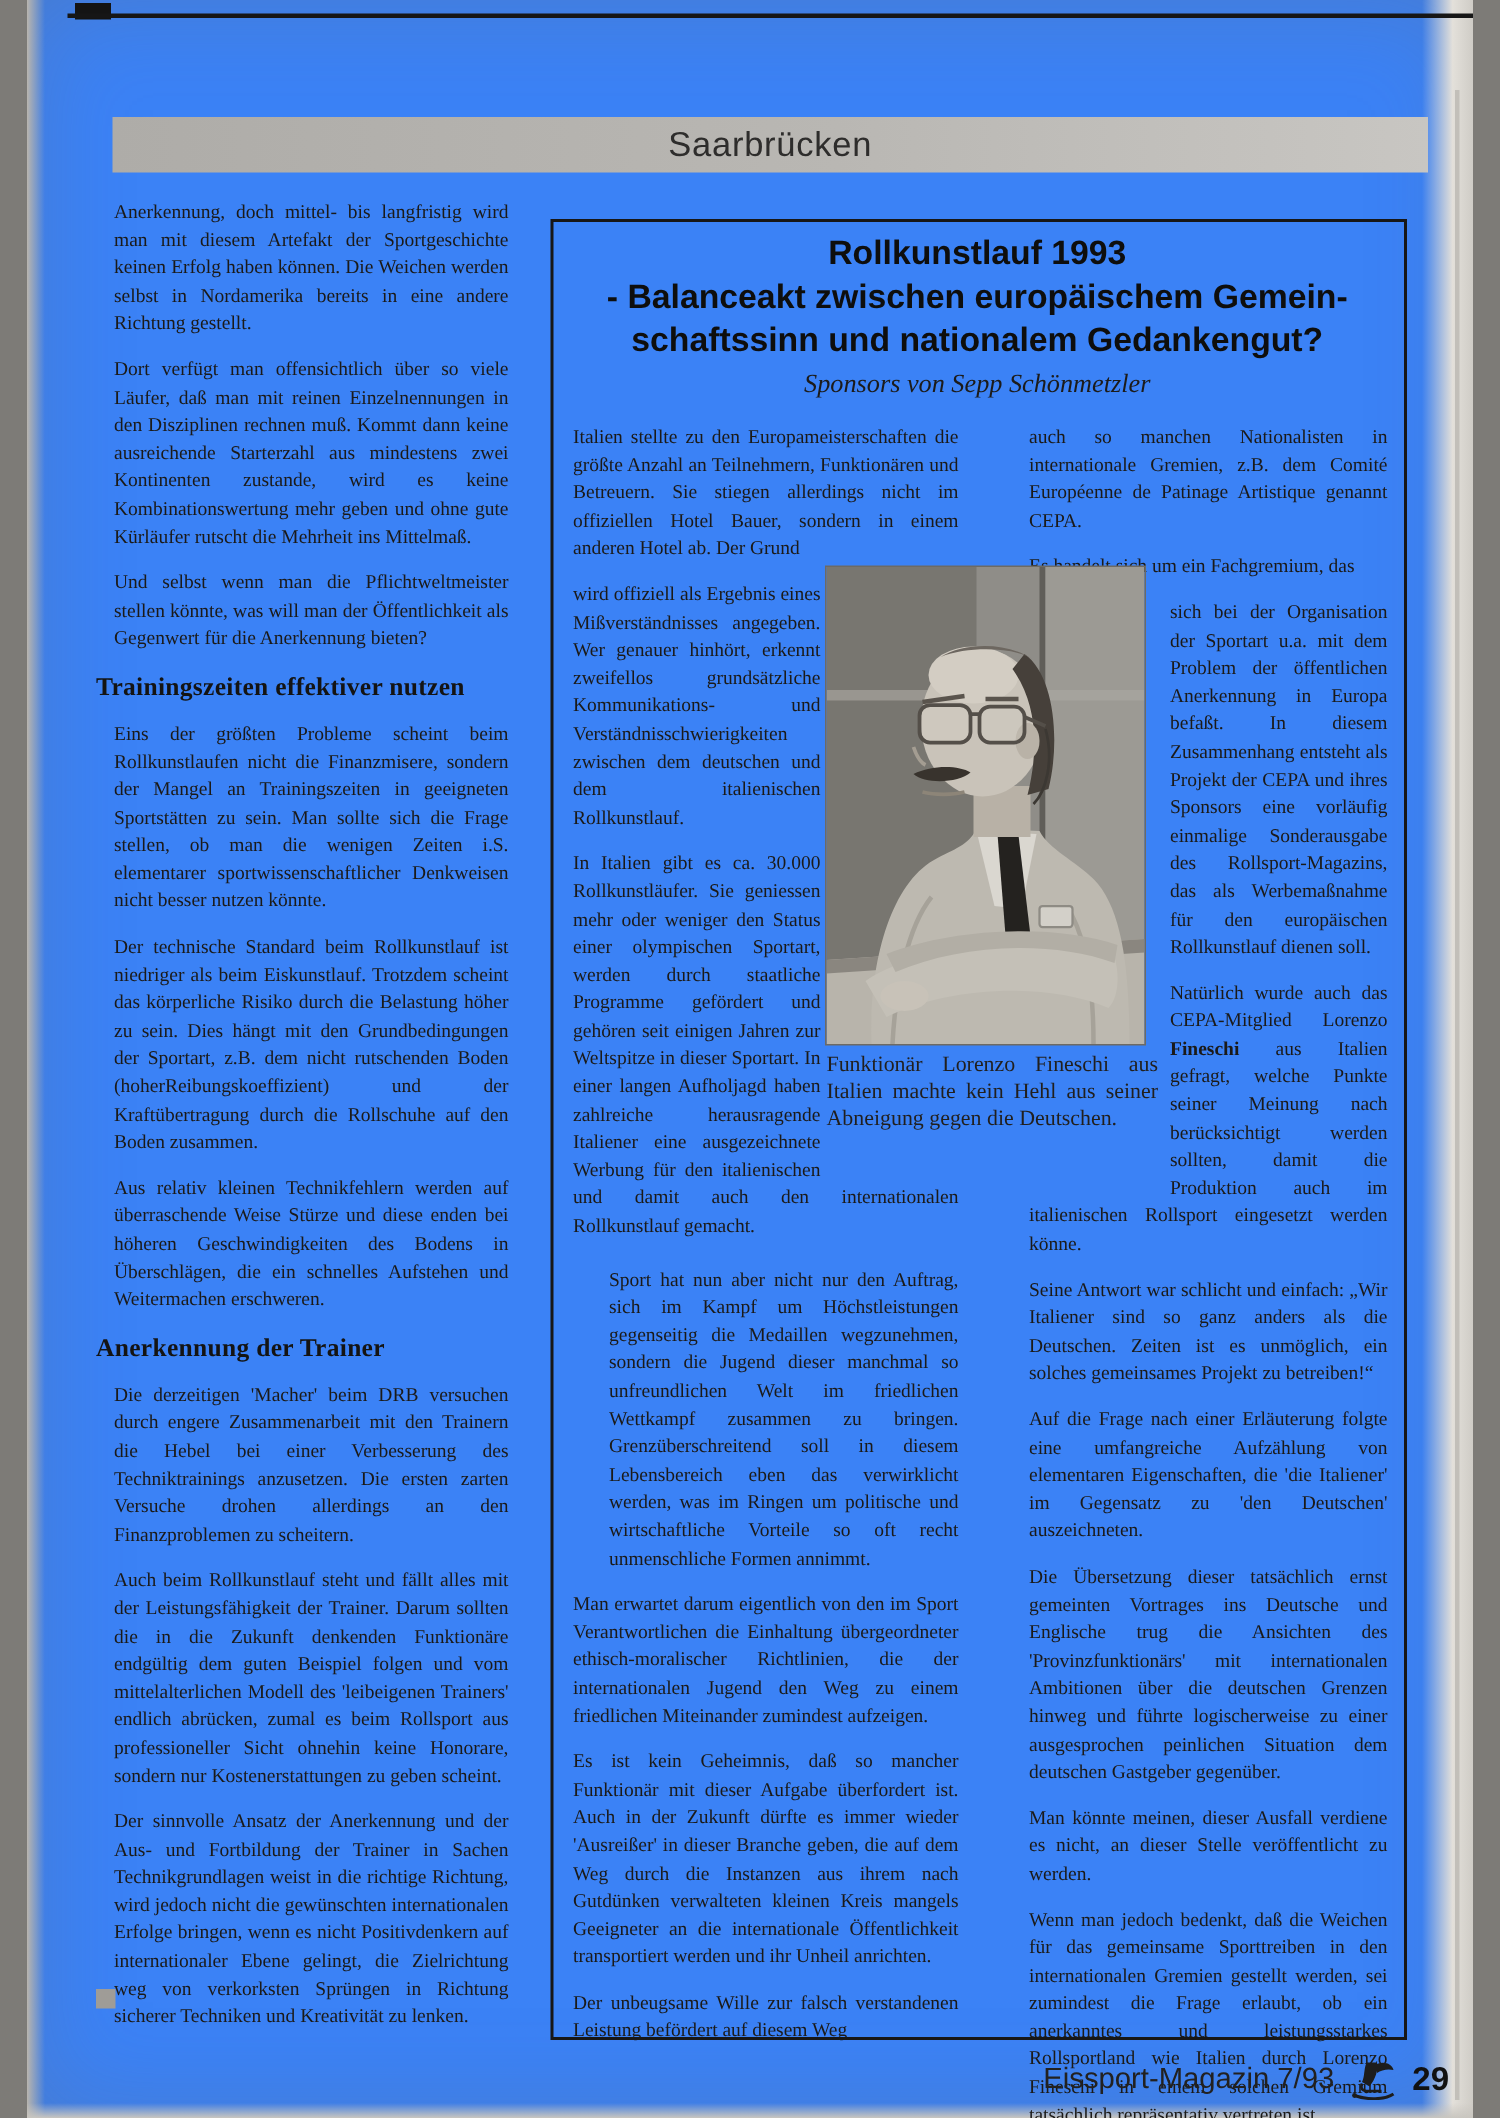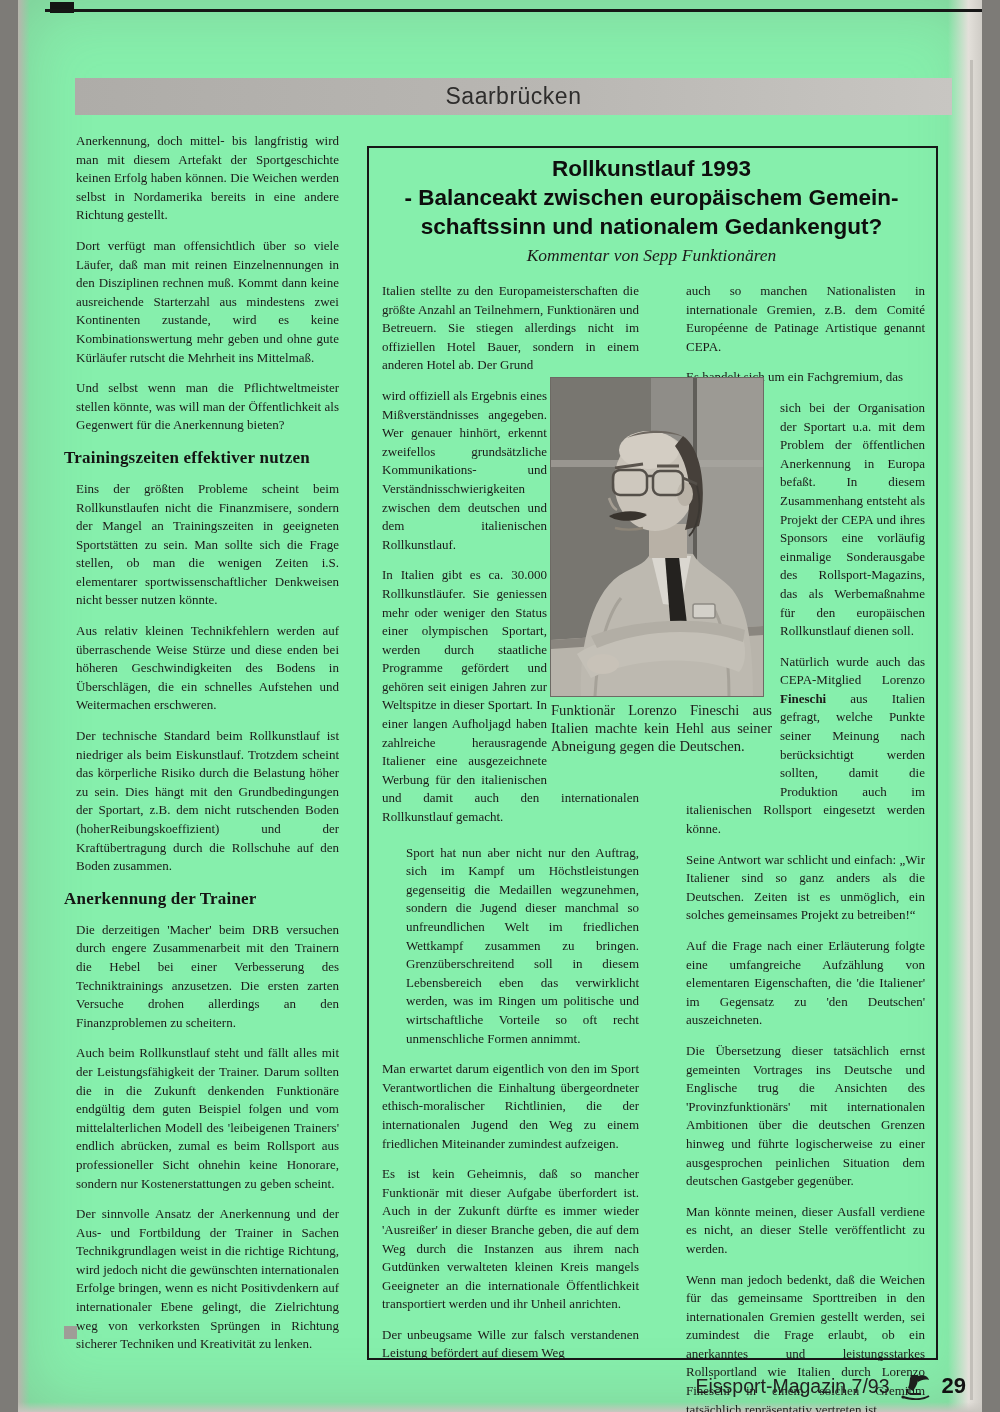--- a/index.html
+++ b/index.html
@@ -1,18 +1,18 @@
 <!DOCTYPE html>
 <html lang="de"><head>
 <meta charset="utf-8">
 <style>
   html,body { margin:0; padding:0; background:#7d7b77; }
   .page {
     position:relative; width:964px; height:1412px; margin:0 auto;
-    background:#86efac; overflow:hidden;
+    background:#3b82f6; overflow:hidden;
     font-family:"Liberation Serif", serif; color:#1b1a18;
     box-shadow: inset 0 0 70px rgba(110,104,92,.28);
   }
   
   .edge-left  { position:absolute; left:0; top:0; width:12px; height:1412px;
                 background:linear-gradient(90deg,#b9b5ae,rgba(185,181,174,0)); }
   .edge-right { position:absolute; right:0; top:0; width:34px; height:1412px;
                 background:linear-gradient(270deg,#cfccc6,#e3e0da 40%,rgba(227,224,218,0)); }
   .edge-bottom{ position:absolute; left:0; bottom:0; width:1000px; height:10px;
                 background:linear-gradient(0deg,#c9c6c0,rgba(201,198,192,0)); }
@@ -97,35 +97,35 @@
   <div class="header-band">
     <span>Saarbrücken</span>
   </div>
 
   <div class="left-col flow">
     <p>Anerkennung, doch mittel- bis langfristig wird man mit diesem Artefakt der Sportgeschichte keinen Erfolg haben können. Die Weichen werden selbst in Nordamerika bereits in eine andere Richtung gestellt.</p>
     <p>Dort verfügt man offensichtlich über so viele Läufer, daß man mit reinen Einzelnennungen in den Disziplinen rechnen muß. Kommt dann keine ausreichende Starterzahl aus mindestens zwei Kontinenten zustande, wird es keine Kombinationswertung mehr geben und ohne gute Kürläufer rutscht die Mehrheit ins Mittelmaß.</p>
     <p>Und selbst wenn man die Pflichtweltmeister stellen könnte, was will man der Öffentlichkeit als Gegenwert für die Anerkennung bieten?</p>
     <h3>Trainingszeiten effektiver nutzen</h3>
     <p>Eins der größten Probleme scheint beim Rollkunstlaufen nicht die Finanzmisere, sondern der Mangel an Trainingszeiten in geeigneten Sportstätten zu sein. Man sollte sich die Frage stellen, ob man die wenigen Zeiten i.S. elementarer sportwissenschaftlicher Denkweisen nicht besser nutzen könnte.</p>
+    <p>Der technische Standard beim Rollkunstlauf ist niedriger als beim Eiskunstlauf. Trotzdem scheint das körperliche Risiko durch die Belastung höher zu sein. Dies hängt mit den Grundbedingungen der Sportart, z.B. dem nicht rutschenden Boden (hoherReibungskoeffizient) und der Kraftübertragung durch die Rollschuhe auf den Boden zusammen.</p>
     <p>Aus relativ kleinen Technikfehlern werden auf überraschende Weise Stürze und diese enden bei höheren Geschwindigkeiten des Bodens in Überschlägen, die ein schnelles Aufstehen und Weitermachen erschweren.</p>
-    <p>Der technische Standard beim Rollkunstlauf ist niedriger als beim Eiskunstlauf. Trotzdem scheint das körperliche Risiko durch die Belastung höher zu sein. Dies hängt mit den Grundbedingungen der Sportart, z.B. dem nicht rutschenden Boden (hoherReibungskoeffizient) und der Kraftübertragung durch die Rollschuhe auf den Boden zusammen.</p>
     <h3>Anerkennung der Trainer</h3>
     <p>Die derzeitigen 'Macher' beim DRB versuchen durch engere Zusammenarbeit mit den Trainern die Hebel bei einer Verbesserung des Techniktrainings anzusetzen. Die ersten zarten Versuche drohen allerdings an den Finanzproblemen zu scheitern.</p>
     <p>Auch beim Rollkunstlauf steht und fällt alles mit der Leistungsfähigkeit der Trainer. Darum sollten die in die Zukunft denkenden Funktionäre endgültig dem guten Beispiel folgen und vom mittelalterlichen Modell des 'leibeigenen Trainers' endlich abrücken, zumal es beim Rollsport aus professioneller Sicht ohnehin keine Honorare, sondern nur Kostenerstattungen zu geben scheint.</p>
     <p>Der sinnvolle Ansatz der Anerkennung und der Aus- und Fortbildung der Trainer in Sachen Technikgrundlagen weist in die richtige Richtung, wird jedoch nicht die gewünschten internationalen Erfolge bringen, wenn es nicht Positivdenkern auf internationaler Ebene gelingt, die Zielrichtung weg von verkorksten Sprüngen in Richtung sicherer Techniken und Kreativität zu lenken.</p>
   </div>
   <div class="end-mark"></div>
 
   <div class="article-box"></div>
   <div class="title-block">
     <div class="tl">Rollkunstlauf 1993</div>
     <div class="tl">- Balanceakt zwischen europäischem Gemein-</div>
     <div class="tl">schaftssinn und nationalem Gedankengut?</div>
-    <div class="byline">Kommentar von Sepp Funktionären</div>
+    <div class="byline">Sponsors von Sepp Schönmetzler</div>
   </div>
 
   <div class="mid-col flow">
     <p>Italien stellte zu den Europameisterschaften die größte Anzahl an Teilnehmern, Funktionären und Betreuern. Sie stiegen allerdings nicht im offiziellen Hotel Bauer, sondern in einem anderen Hotel ab. Der Grund</p>
     <div class="spacer-r"></div>
     <p>wird offiziell als Ergebnis eines Mißverständnisses angegeben. Wer genauer hinhört, erkennt zweifellos grundsätzliche Kommunikations- und Verständnisschwierigkeiten zwischen dem deutschen und dem italienischen Rollkunstlauf.</p>
     <p>In Italien gibt es ca. 30.000 Rollkunstläufer. Sie geniessen mehr oder weniger den Status einer olympischen Sportart, werden durch staatliche Programme gefördert und gehören seit einigen Jahren zur Weltspitze in dieser Sportart. In einer langen Aufholjagd haben zahlreiche herausragende Italiener eine ausgezeichnete Werbung für den italienischen und damit auch den internationalen Rollkunstlauf gemacht.</p>
     <p class="gap-top">Sport hat nun aber nicht nur den Auftrag, sich im Kampf um Höchstleistungen gegenseitig die Medaillen wegzunehmen, sondern die Jugend dieser manchmal so unfreundlichen Welt im friedlichen Wettkampf zusammen zu bringen. Grenzüberschreitend soll in diesem Lebensbereich eben das verwirklicht werden, was im Ringen um politische und wirtschaftliche Vorteile so oft recht unmenschliche Formen annimmt.</p>
     <p>Man erwartet darum eigentlich von den im Sport Verantwortlichen die Einhaltung übergeordneter ethisch-moralischer Richtlinien, die der internationalen Jugend den Weg zu einem friedlichen Miteinander zumindest aufzeigen.</p>
     <p>Es ist kein Geheimnis, daß so mancher Funktionär mit dieser Aufgabe überfordert ist. Auch in der Zukunft dürfte es immer wieder 'Ausreißer' in dieser Branche geben, die auf dem Weg durch die Instanzen aus ihrem nach Gutdünken verwalteten kleinen Kreis mangels Geeigneter an die internationale Öffentlichkeit transportiert werden und ihr Unheil anrichten.</p>

